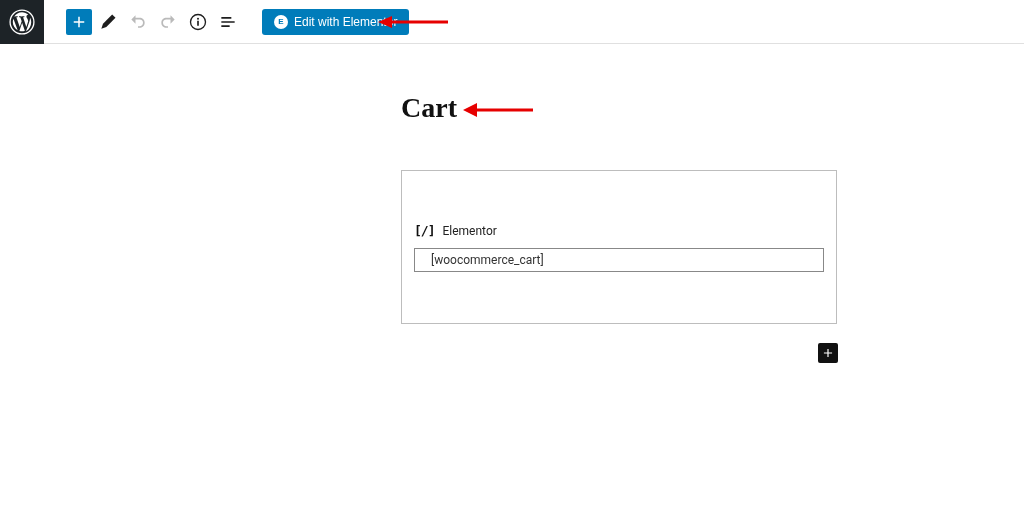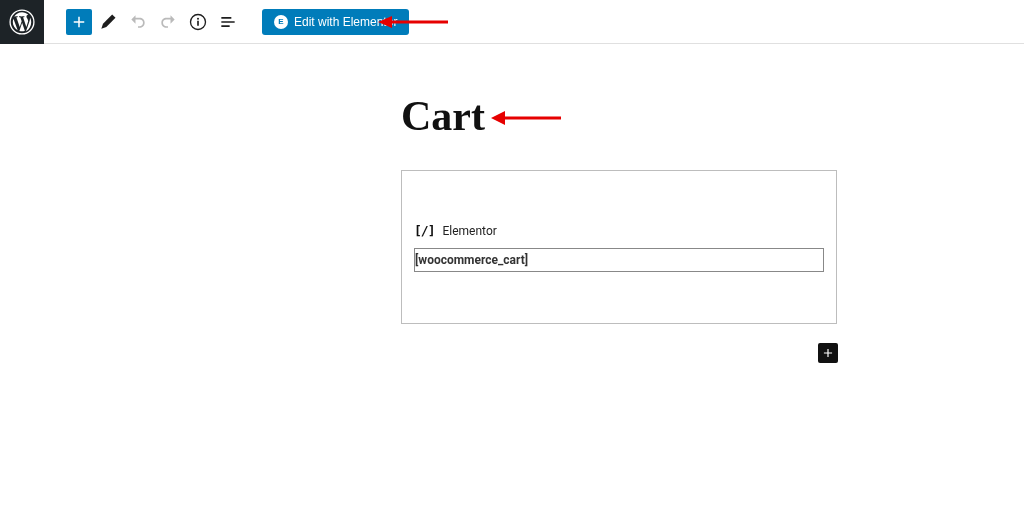--- a/index.html
+++ b/index.html
@@ -93,21 +93,21 @@
     }
     .title-row {
       position: relative;
       margin-left: 401px;
       display: flex;
       align-items: center;
     }
     .page-title {
       font-family: Georgia, "Times New Roman", serif;
       font-weight: 900;
-      font-size: 42px;
+      font-size: 28px;
       color: #111;
     }
     .arrow2 {
       margin-left: 6px;
       position: relative;
       top: 2px;
     }
     .block-container {
       position: absolute;
       top: 170px;
@@ -131,25 +131,24 @@
       color: #111;
       letter-spacing: -1px;
     }
     .shortcode-label {
       font-size: 12px;
       color: #222;
     }
     .shortcode-input {
       width: 100%;
       border: 1px solid #888;
-      padding: 4px 0;
+      padding: 4px 16px;
       font-size: 12px;
       font-family: inherit;
       color: #333;
-      font-weight: bold;
     }
     .btn-append {
       position: absolute;
       top: 343px;
       left: 818px;
       width: 20px;
       height: 20px;
       background: #111;
       border: none;
       display: flex;

